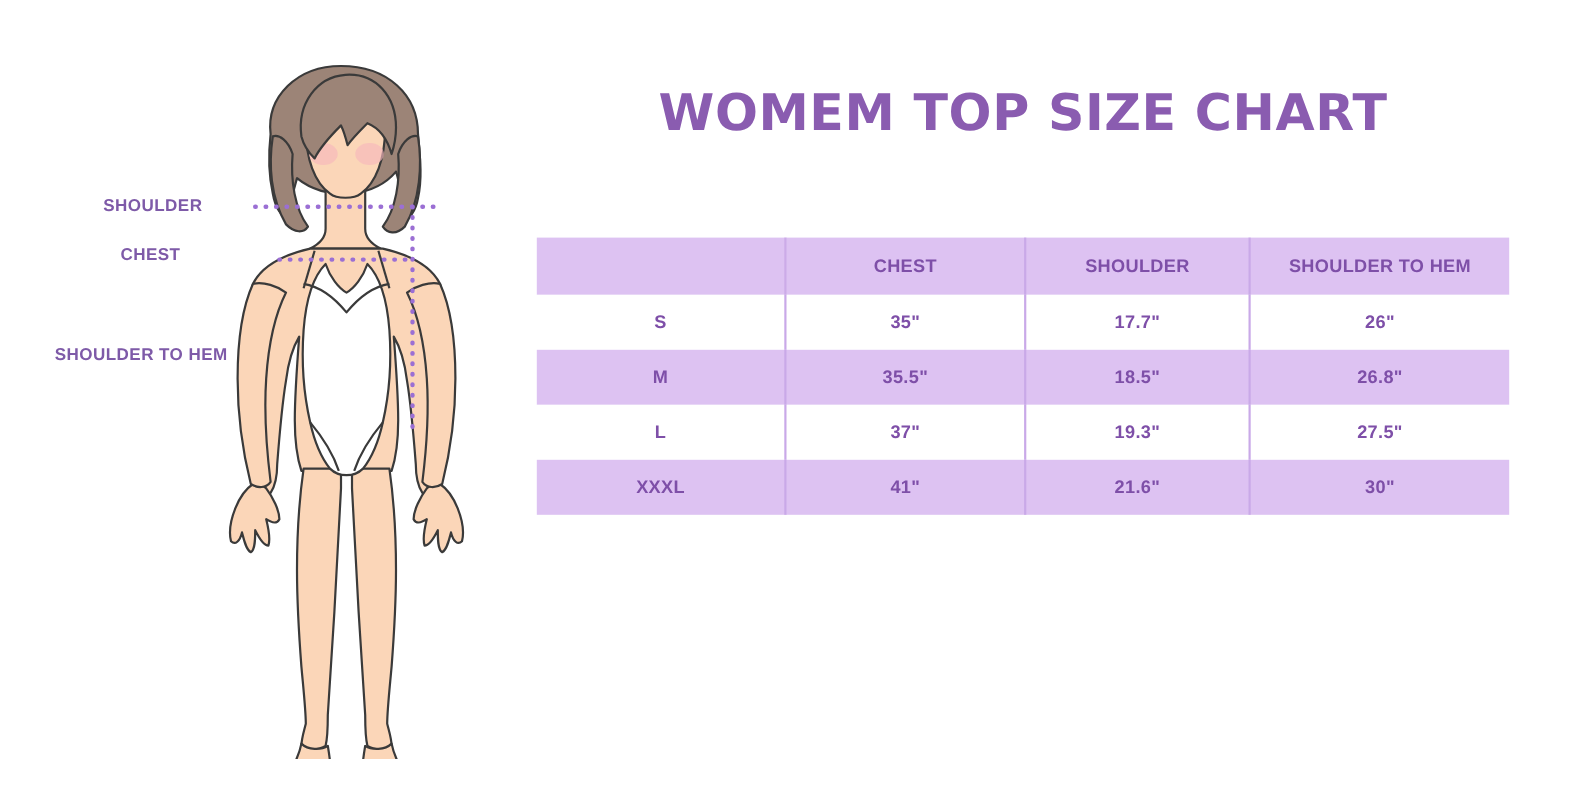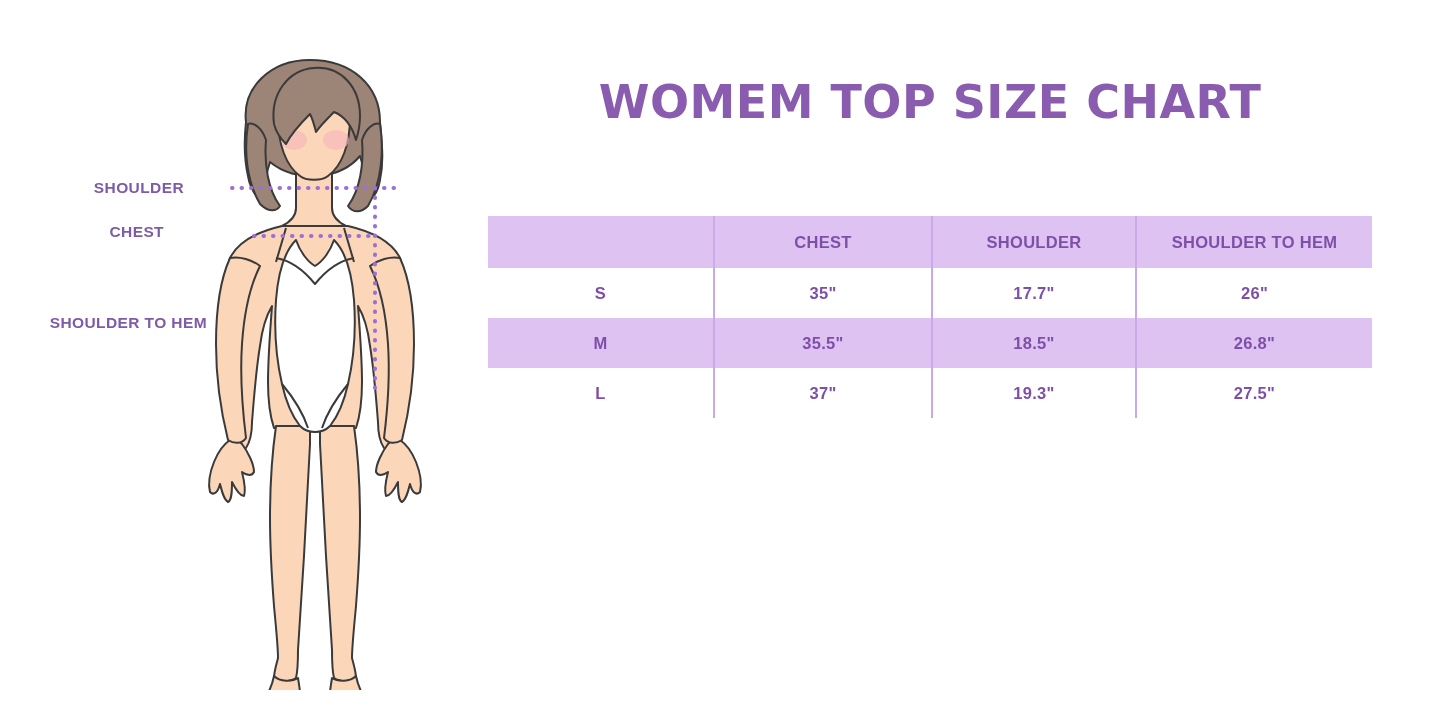--- a/index.html
+++ b/index.html
@@ -253,14 +253,20 @@
       <td>35.5"</td>
       <td>18.5"</td>
       <td>26.8"</td>
     </tr>
     <tr class="row-plain">
       <td>L</td>
       <td>37"</td>
       <td>19.3"</td>
       <td>27.5"</td>
     </tr>
+    <tr class="row-shade">
+      <td>XXXL</td>
+      <td>41"</td>
+      <td>21.6"</td>
+      <td>30"</td>
+    </tr>
   </tbody>
 </table>
 
 </body></html>

